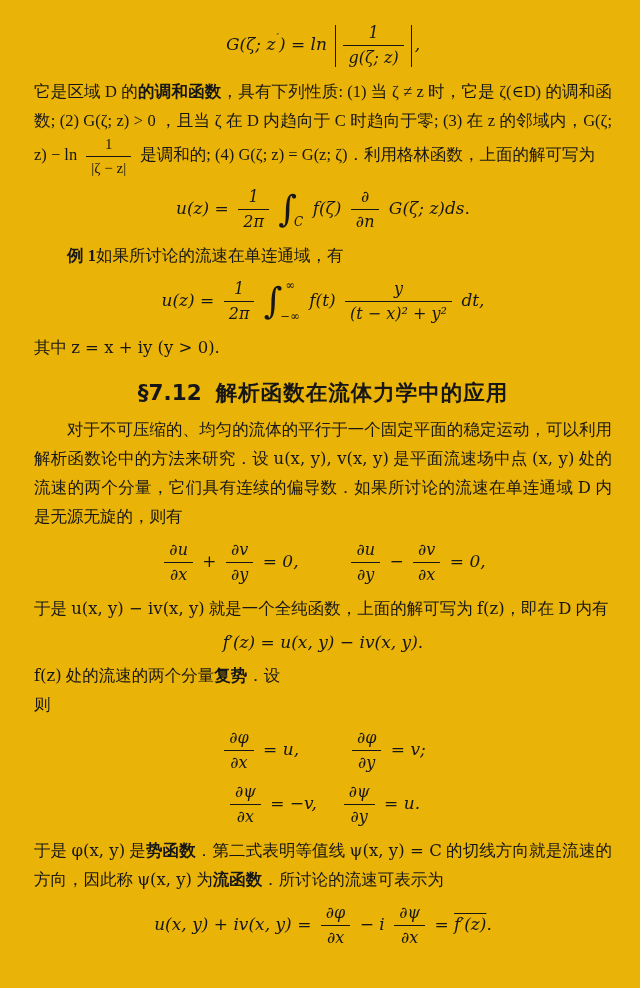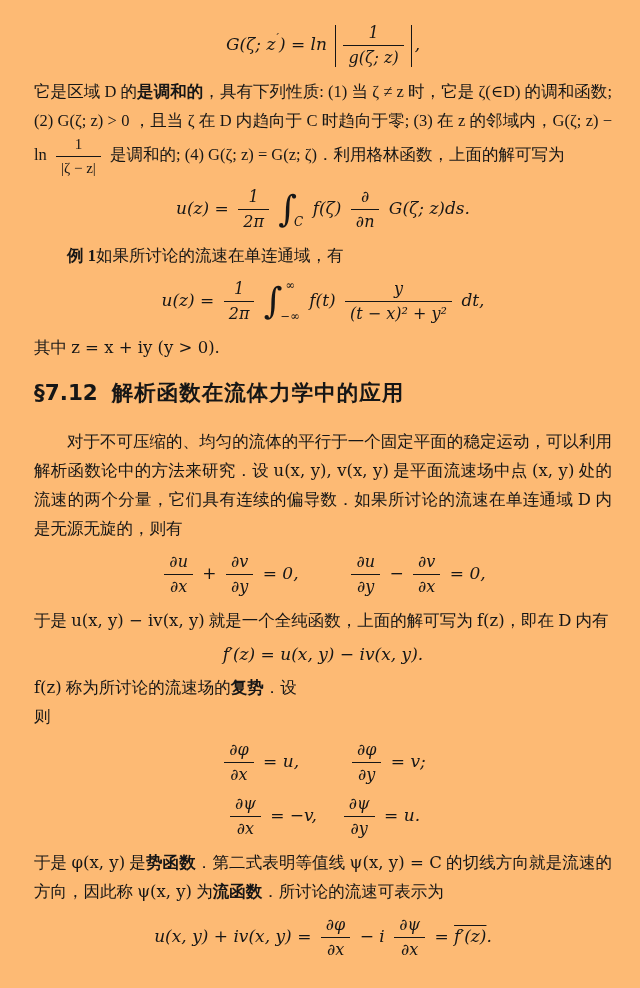--- a/index.html
+++ b/index.html
@@ -2,21 +2,21 @@
 <html><head>
 <meta charset="utf-8">
 <style>
   html,body{margin:0;padding:0;background:#e9e9e7;}
   .page{
     position:relative;
     width:640px;height:988px;
     box-sizing:border-box;
     margin:0 auto;
     padding:14px 28px 8px 34px;
-    background:#fdba74;
+    background:#eab308;
     color:#161616;
     font-family:"Liberation Serif","DejaVu Serif",serif;
     font-size:16.5px;
     line-height:29px;
     overflow:hidden;
   }
   p{margin:0;text-align:justify;}
   .indent{text-indent:2em;}
   .m{font-family:"DejaVu Serif",serif;}
   b,.bold{font-weight:bold;}
@@ -35,42 +35,43 @@
   .frac.inline{font-size:15px;margin:0 5px;}
   .int{font-size:36px;font-style:normal;vertical-align:middle;line-height:0.9;display:inline-block;}
   .int-sub{font-size:12px;font-style:italic;vertical-align:-12px;margin-left:-3px;margin-right:4px;}
   .lims{display:inline-flex;flex-direction:column;justify-content:space-between;height:42px;vertical-align:middle;font-size:11.5px;font-style:normal;line-height:1;margin-left:-2px;margin-right:4px;}
   .vbar{display:inline-block;width:0;border-left:1.6px solid #161616;height:42px;vertical-align:middle;margin:0 3px;}
   .prime{font-size:11px;vertical-align:9px;margin-left:1px;}
   .overline{text-decoration:overline;}
   .qquad{display:inline-block;width:38px;}
   .sp{display:inline-block;width:12px;}
   .heading{
+    text-align:center;
     font-family:"DejaVu Sans","Liberation Sans",sans-serif;
     font-weight:bold;
     font-size:21.5px;
-    margin:16px 0 20px;
+    margin:16px 0 8px;
     letter-spacing:1px;
   }
   .heading .sec{margin-right:14px;letter-spacing:0;}
   .example .example-label{font-weight:bold;}
   .example{text-indent:2em;}
 </style>
 </head>
 <body>
 
 <div class="page">
 
   <div class="formula">
     <span>G(ζ; z</span><span class="prime">′</span><span>) = ln</span>
     <span class="vbar"></span><span class="frac"><span class="num">1</span><span class="den">g(ζ; z)</span></span><span class="vbar"></span><span>,</span>
   </div>
 
   <p>
-    <span>它是区域 D 的</span><b>是调和的</b><span>，具有下列性质: (1) 当 ζ ≠ z 时，它是 ζ(∈D) 的调和函数; (2) G(ζ; z) &gt; 0 ，且当 ζ 在 D 内趋向于 C 时趋向于零; (3) 在 z 的邻域内，G(ζ; z) − ln</span>
+    <span>它是区域 D 的</span><b>的调和函数</b><span>，具有下列性质: (1) 当 ζ ≠ z 时，它是 ζ(∈D) 的调和函数; (2) G(ζ; z) &gt; 0 ，且当 ζ 在 D 内趋向于 C 时趋向于零; (3) 在 z 的邻域内，G(ζ; z) − ln</span>
     <span class="frac inline"><span class="num">1</span><span class="den">|ζ − z|</span></span>
     <span>是调和的; (4) G(ζ; z) = G(z; ζ)．利用格林函数，上面的解可写为</span>
   </p>
 
   <div class="formula">
     <span>u(z) =</span>
     <span class="frac"><span class="num">1</span><span class="den">2π</span></span>
     <span class="int">∫</span><span class="int-sub">C</span>
     <span>f(ζ)</span>
     <span class="frac"><span class="num">∂</span><span class="den">∂n</span></span>
@@ -119,21 +120,21 @@
 
   <p>
     <span>于是 </span><span class="m">u(x, y) − iv(x, y)</span><span> 就是一个全纯函数，上面的解可写为 </span><span class="m">f(z)</span><span>，即在 </span><span class="m">D</span><span> 内有</span>
   </p>
 
   <div class="formula">
     <span>f′(z) = u(x, y) − iv(x, y).</span>
   </div>
 
   <p>
-    <span class="m">f(z)</span><span> 称为所讨论的流速场的</span><b>复势</b><span>．设</span>
+    <span class="m">f(z)</span><span> 处的流速的两个分量</span><b>复势</b><span>．设</span>
   </p>
 
 
   <p>
     <span>则</span>
   </p>
 
   <div class="formula">
     <span class="frac"><span class="num">∂φ</span><span class="den">∂x</span></span>
     <span>= u,</span>

